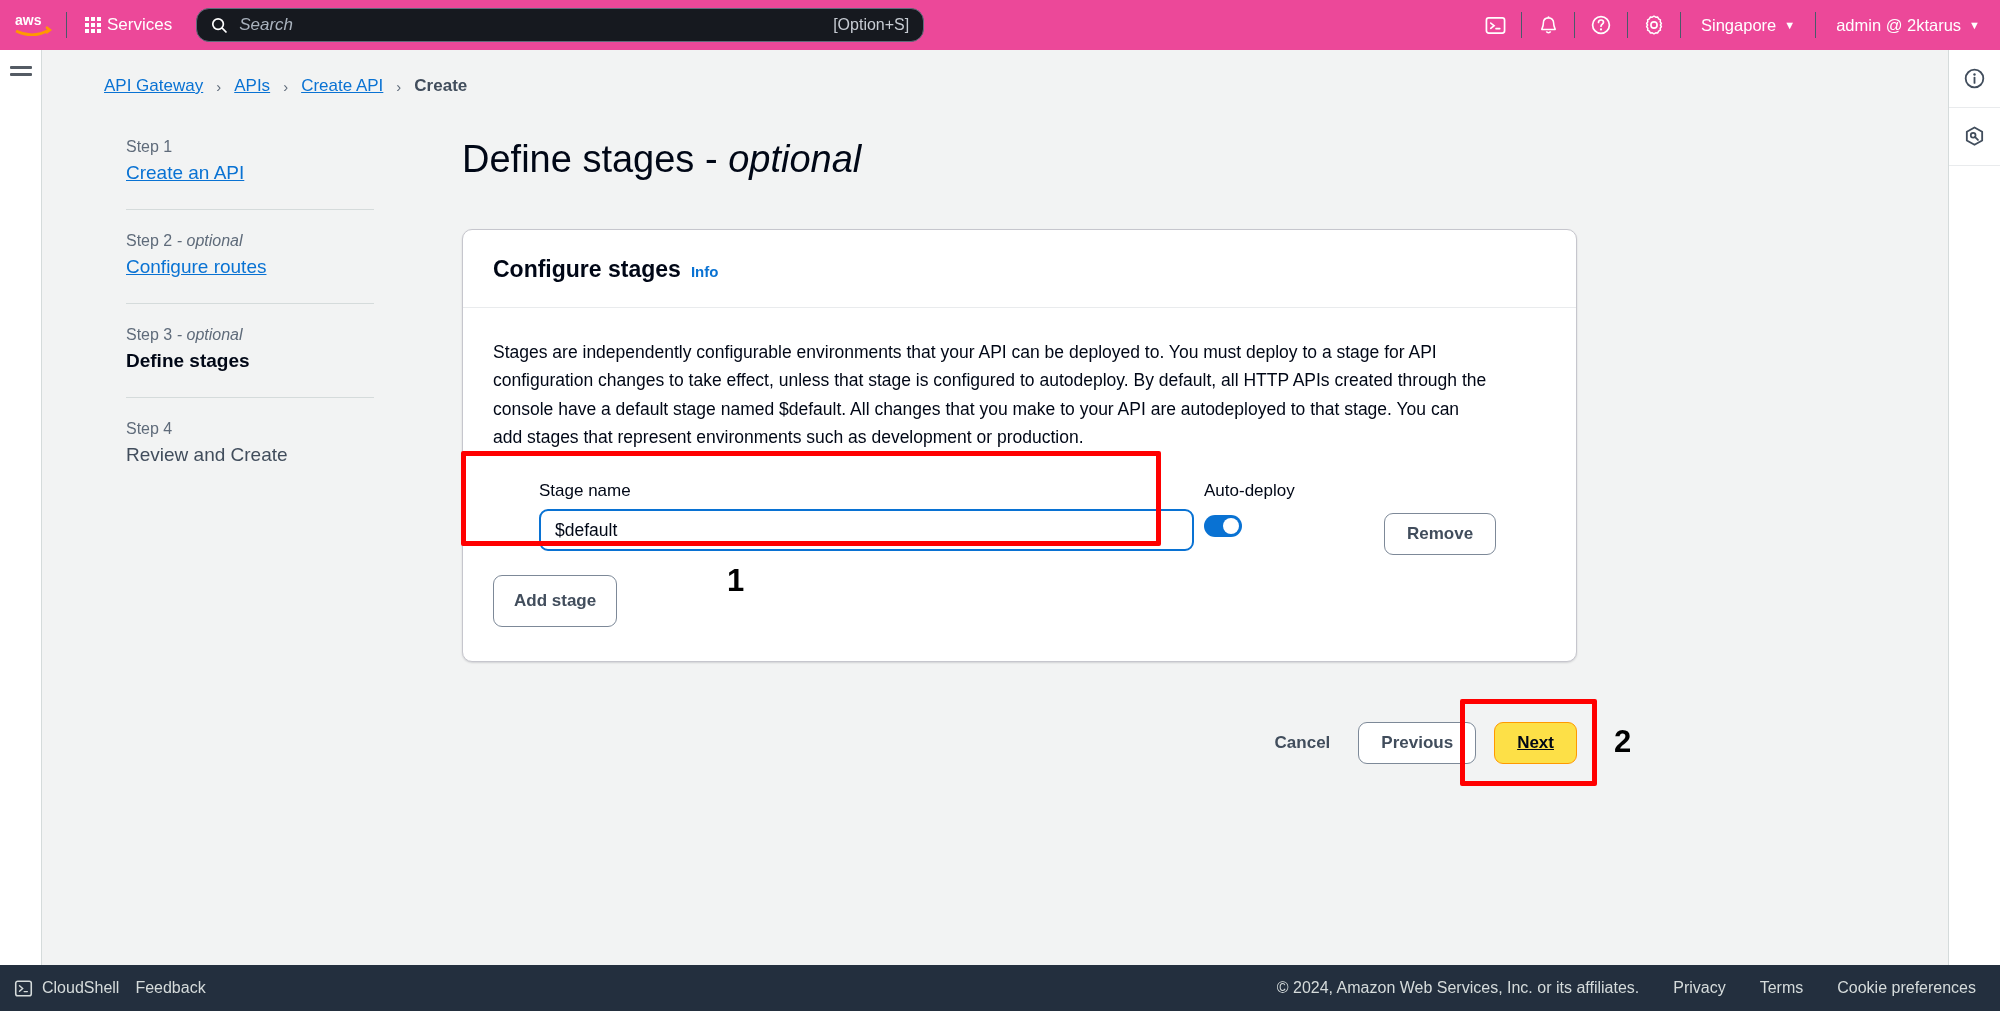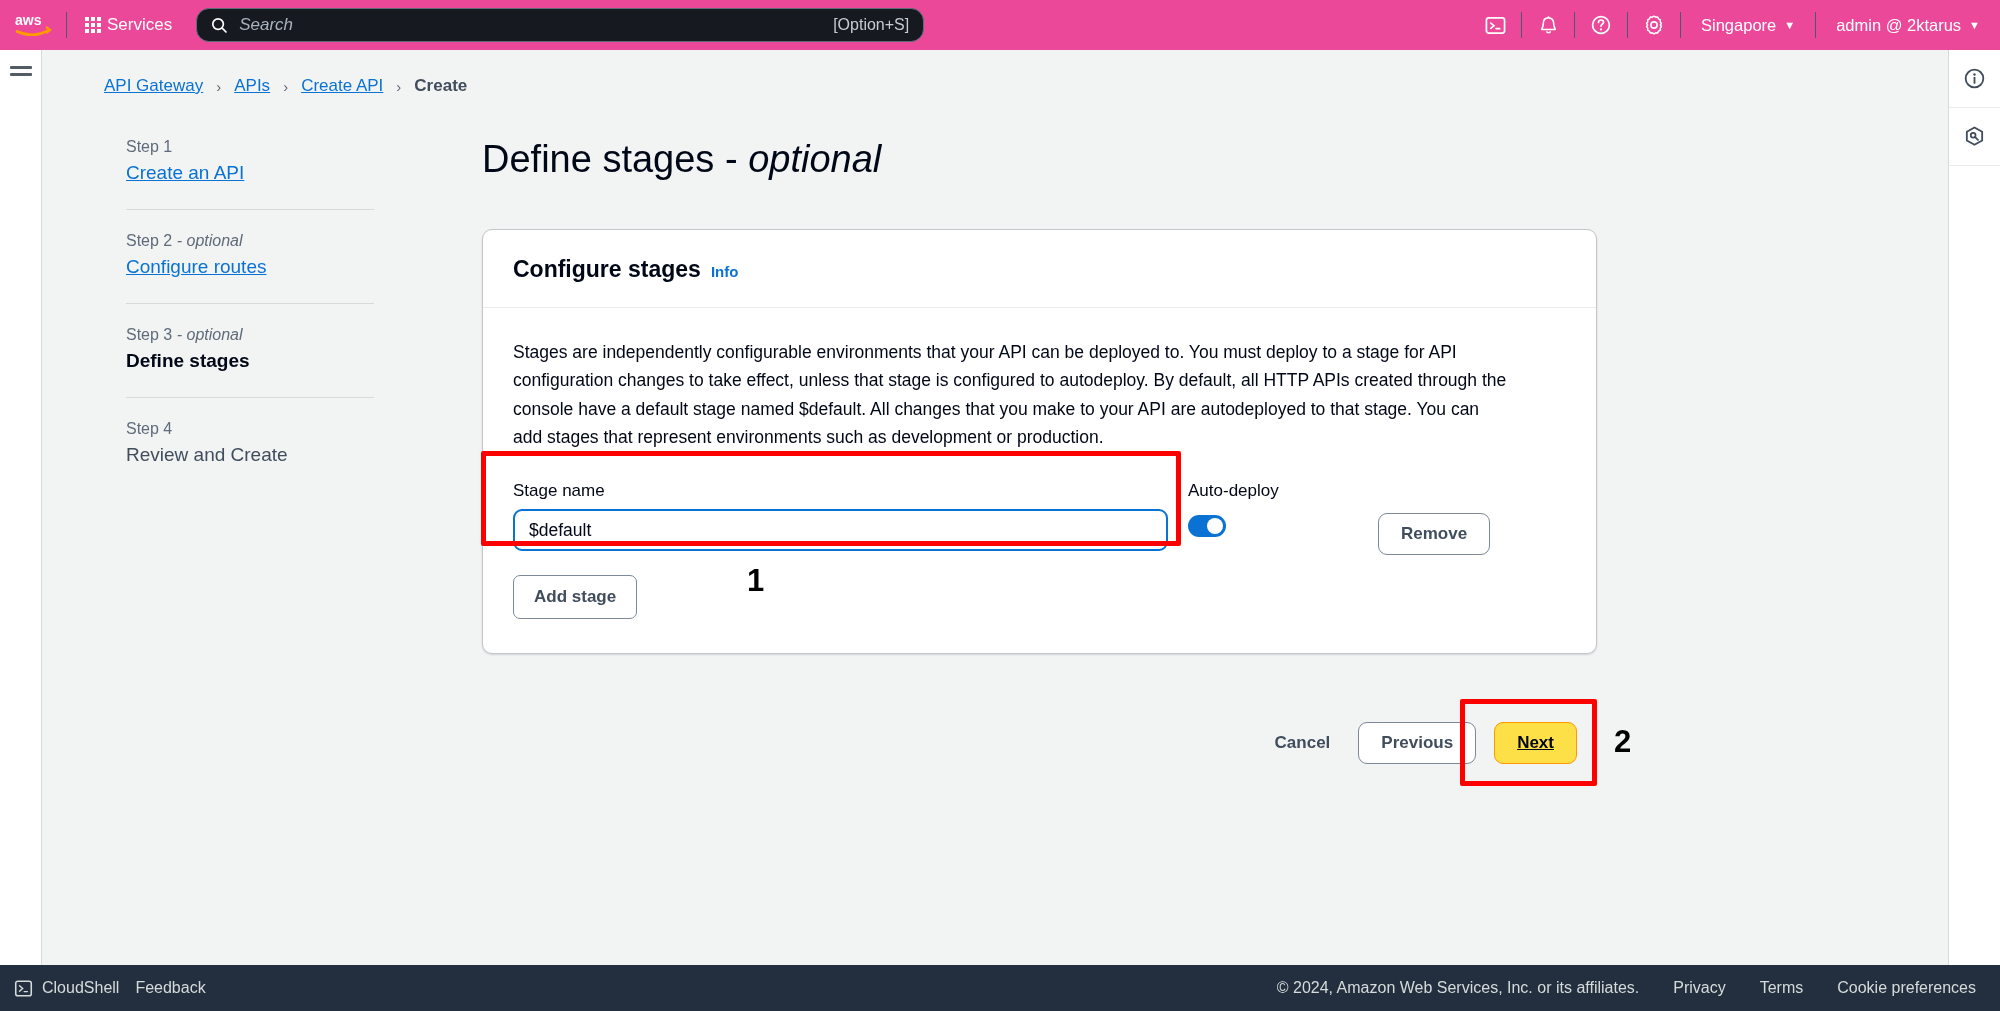--- a/index.html
+++ b/index.html
@@ -110,21 +110,21 @@
   .step { padding: 0 0 0 22px; }
   .step-label { font-size: 16px; color: #5f6b7a; margin-bottom: 6px; }
   .step-label em { font-style: italic; }
   .step-title { font-size: 19px; }
   .step-title.link { color: #0972d3; text-decoration: underline; cursor: pointer; }
   .step-title.active { color: #000716; font-weight: bold; }
   .step-title.plain { color: #414d5c; }
   .step-rule { height: 1px; background: #d5dbdb; margin: 25px 0 22px 22px; }
 
   
-  .main { position: absolute; top: 88px; left: 440px; width: 1130px; }
+  .main { position: absolute; top: 88px; left: 420px; width: 1130px; }
   .page-title {
     font-size: 38px; color: #000716; font-weight: normal;
     margin-bottom: 48px; white-space: nowrap;
   }
   .page-title em { font-style: italic; }
 
   .card {
     background: #ffffff;
     border: 1px solid #c6c6cd;
     border-radius: 10px;
@@ -137,21 +137,21 @@
     display: flex; align-items: baseline; gap: 10px;
   }
   .card-head h2 { font-size: 23px; color: #000716; font-weight: bold; }
   .info-link { font-size: 15px; color: #0972d3; font-weight: bold; cursor: pointer; }
   .card-body { padding: 30px 30px 34px 30px; position: relative; }
   .desc {
     font-size: 17.5px; color: #000716; line-height: 1.62;
     max-width: 1000px; margin-bottom: 30px;
   }
 
-  .stage-row { display: flex; align-items: flex-start; gap: 10px; }
+  .stage-row { display: flex; align-items: flex-start; gap: 0; margin-left: 46px; }
   .field-group { width: 665px; }
   .field-label { font-size: 17px; color: #000716; margin-bottom: 8px; }
   .text-input {
     width: 655px; height: 42px;
     border: 2px solid #0972d3;
     border-radius: 9px;
     padding: 0 14px;
     font-size: 17.5px; color: #000716;
     font-family: "Liberation Sans", sans-serif;
     background: #ffffff;
@@ -170,21 +170,21 @@
   .btn {
     font-family: "Liberation Sans", sans-serif;
     font-size: 17px; font-weight: bold;
     border-radius: 9px; cursor: pointer;
     background: #ffffff; color: #414d5c;
     border: 1px solid #7d8998;
     padding: 0 22px; height: 42px;
     white-space: nowrap;
   }
   .btn-remove { margin-top: 32px; }
-  .btn-addstage { margin-top: 20px; padding: 0 20px; height: 44px; border-radius: 7px; }
+  .btn-addstage { margin-top: 20px; padding: 0 20px; height: 52px; }
 
   
   .anno-box {
     position: absolute; border: 5px solid #ff0000; border-radius: 2px;
     pointer-events: none;
   }
   .anno-num {
     position: absolute; font-size: 31px; font-weight: bold; color: #000000;
     font-family: "Liberation Sans", sans-serif;
   }

